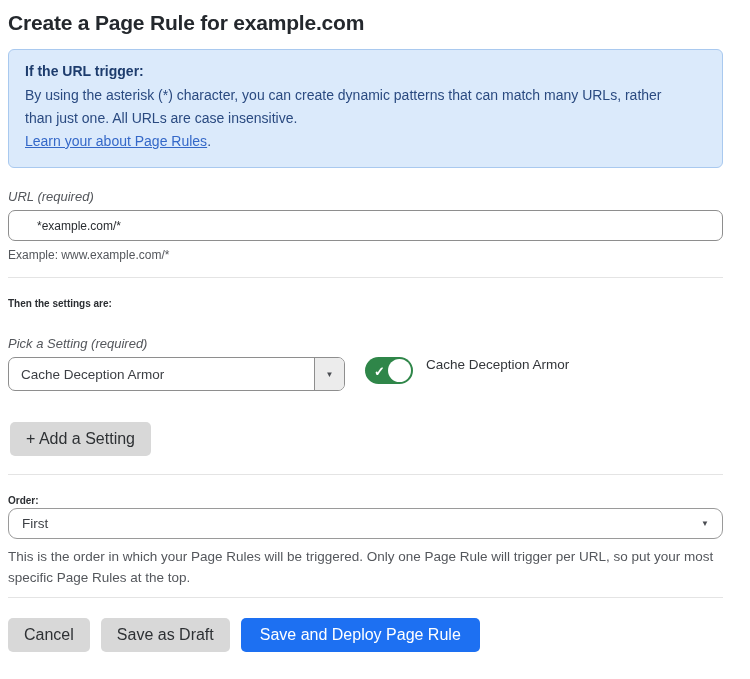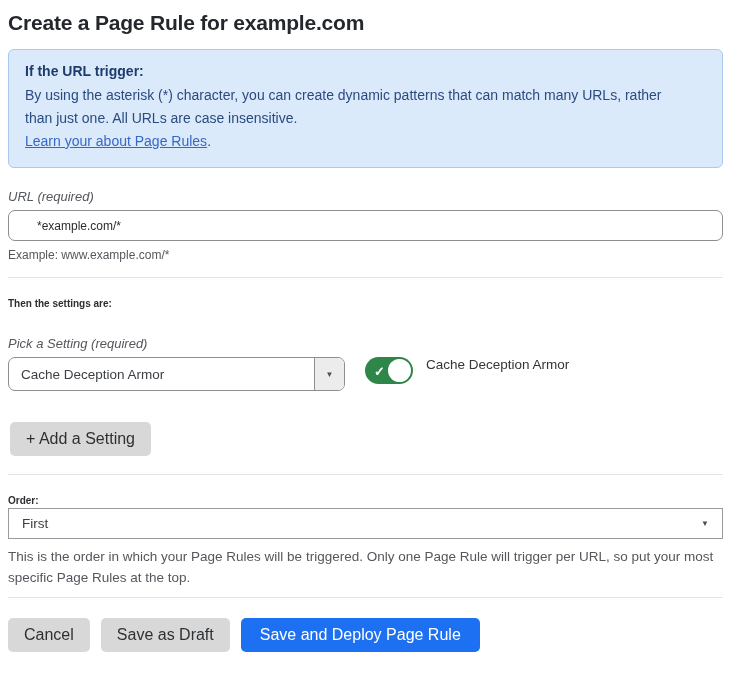--- a/index.html
+++ b/index.html
@@ -166,21 +166,21 @@
   .btn-blue {
     background: var(--primary-blue, #1d70f2);
     color: #ffffff;
     padding: 8px 19px;
   }
   .add-setting-btn { margin-top: 31px; margin-left: 2px; }
   .order-select {
     width: 100%;
     height: 31px;
     border: 1px solid #9a9a9a;
-    border-radius: 0;
+    border-radius: 9px;
     background: #fff;
     display: flex;
     align-items: center;
     justify-content: space-between;
     padding: 0 13px;
     margin-top: 2px;
     cursor: pointer;
   }
   .order-select-value {
     font-size: 13.5px;

